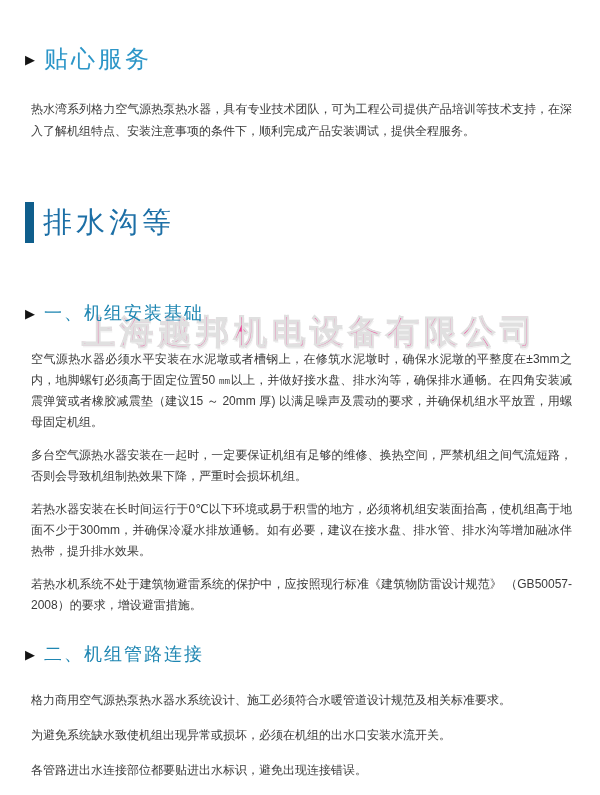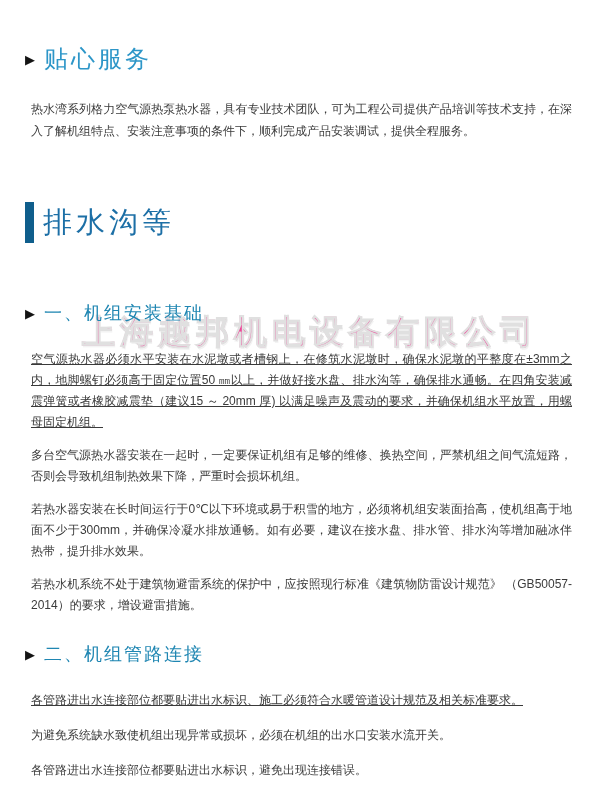--- a/index.html
+++ b/index.html
@@ -84,21 +84,21 @@
     align-items: center;
     line-height: 24px;
   }
   .sub-heading .h-text {
     font-size: 18px;
     color: #1f86b2;
     letter-spacing: 2px;
   }
   .sub1-heading { margin-top: 58px; }
   .sub2-heading { margin-top: 26px; }
-  .mt24 { margin-top: 24px; text-decoration: underline; }
+  .mt24 { margin-top: 24px; }
   .mt12 { margin-top: 12px; }
   .mt14 { margin-top: 14px; }
 </style>
 </head>
 <body>
 
 <div class="page">
 
   <div class="watermark">上海越邦机电设备有限公司</div>
 
@@ -117,25 +117,25 @@
     </div>
 
     <div class="sub-heading sub1-heading">
       <span class="tri">▶</span>
       <span class="h-text">一、机组安装基础</span>
     </div>
 
     <p class="body mt24">空气源热水器必须水平安装在水泥墩或者槽钢上，在修筑水泥墩时，确保水泥墩的平整度在±3mm之内，地脚螺钉必须高于固定位置50 ㎜以上，并做好接水盘、排水沟等，确保排水通畅。在四角安装减震弹簧或者橡胶减震垫（建议15 ～ 20mm 厚) 以满足噪声及震动的要求，并确保机组水平放置，用螺母固定机组。</p>
     <p class="body mt12">多台空气源热水器安装在一起时，一定要保证机组有足够的维修、换热空间，严禁机组之间气流短路，否则会导致机组制热效果下降，严重时会损坏机组。</p>
     <p class="body mt12">若热水器安装在长时间运行于0℃以下环境或易于积雪的地方，必须将机组安装面抬高，使机组高于地面不少于300mm，并确保冷凝水排放通畅。如有必要，建议在接水盘、排水管、排水沟等增加融冰伴热带，提升排水效果。</p>
-    <p class="body mt12">若热水机系统不处于建筑物避雷系统的保护中，应按照现行标准《建筑物防雷设计规范》 （GB50057-2014）的要求，增设避雷措施。</p>
+    <p class="body mt12">若热水机系统不处于建筑物避雷系统的保护中，应按照现行标准《建筑物防雷设计规范》 （GB50057-2008）的要求，增设避雷措施。</p>
 
     <div class="sub-heading sub2-heading">
       <span class="tri">▶</span>
       <span class="h-text">二、机组管路连接</span>
     </div>
 
-    <p class="body mt24">各管路进出水连接部位都要贴进出水标识、施工必须符合水暖管道设计规范及相关标准要求。</p>
+    <p class="body mt24">格力商用空气源热泵热水器水系统设计、施工必须符合水暖管道设计规范及相关标准要求。</p>
     <p class="body mt14">为避免系统缺水致使机组出现异常或损坏，必须在机组的出水口安装水流开关。</p>
     <p class="body mt14">各管路进出水连接部位都要贴进出水标识，避免出现连接错误。</p>
 
   </div>
 </div>
 
 </body></html>

